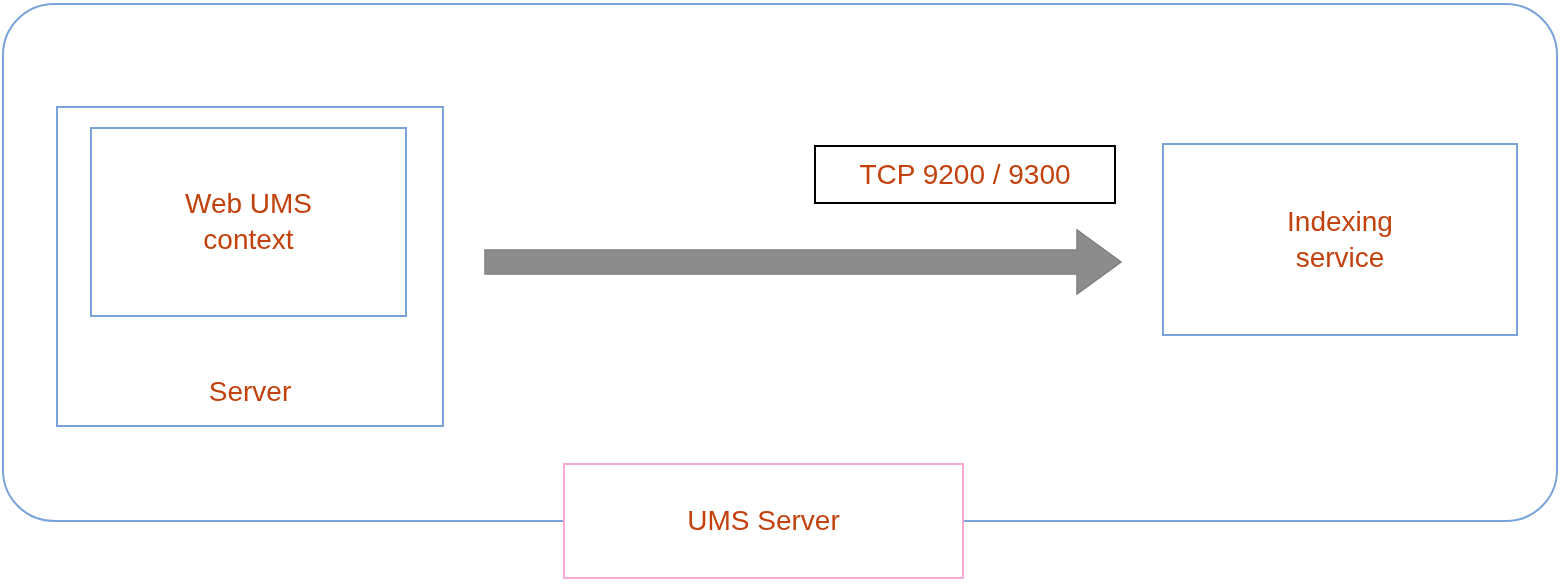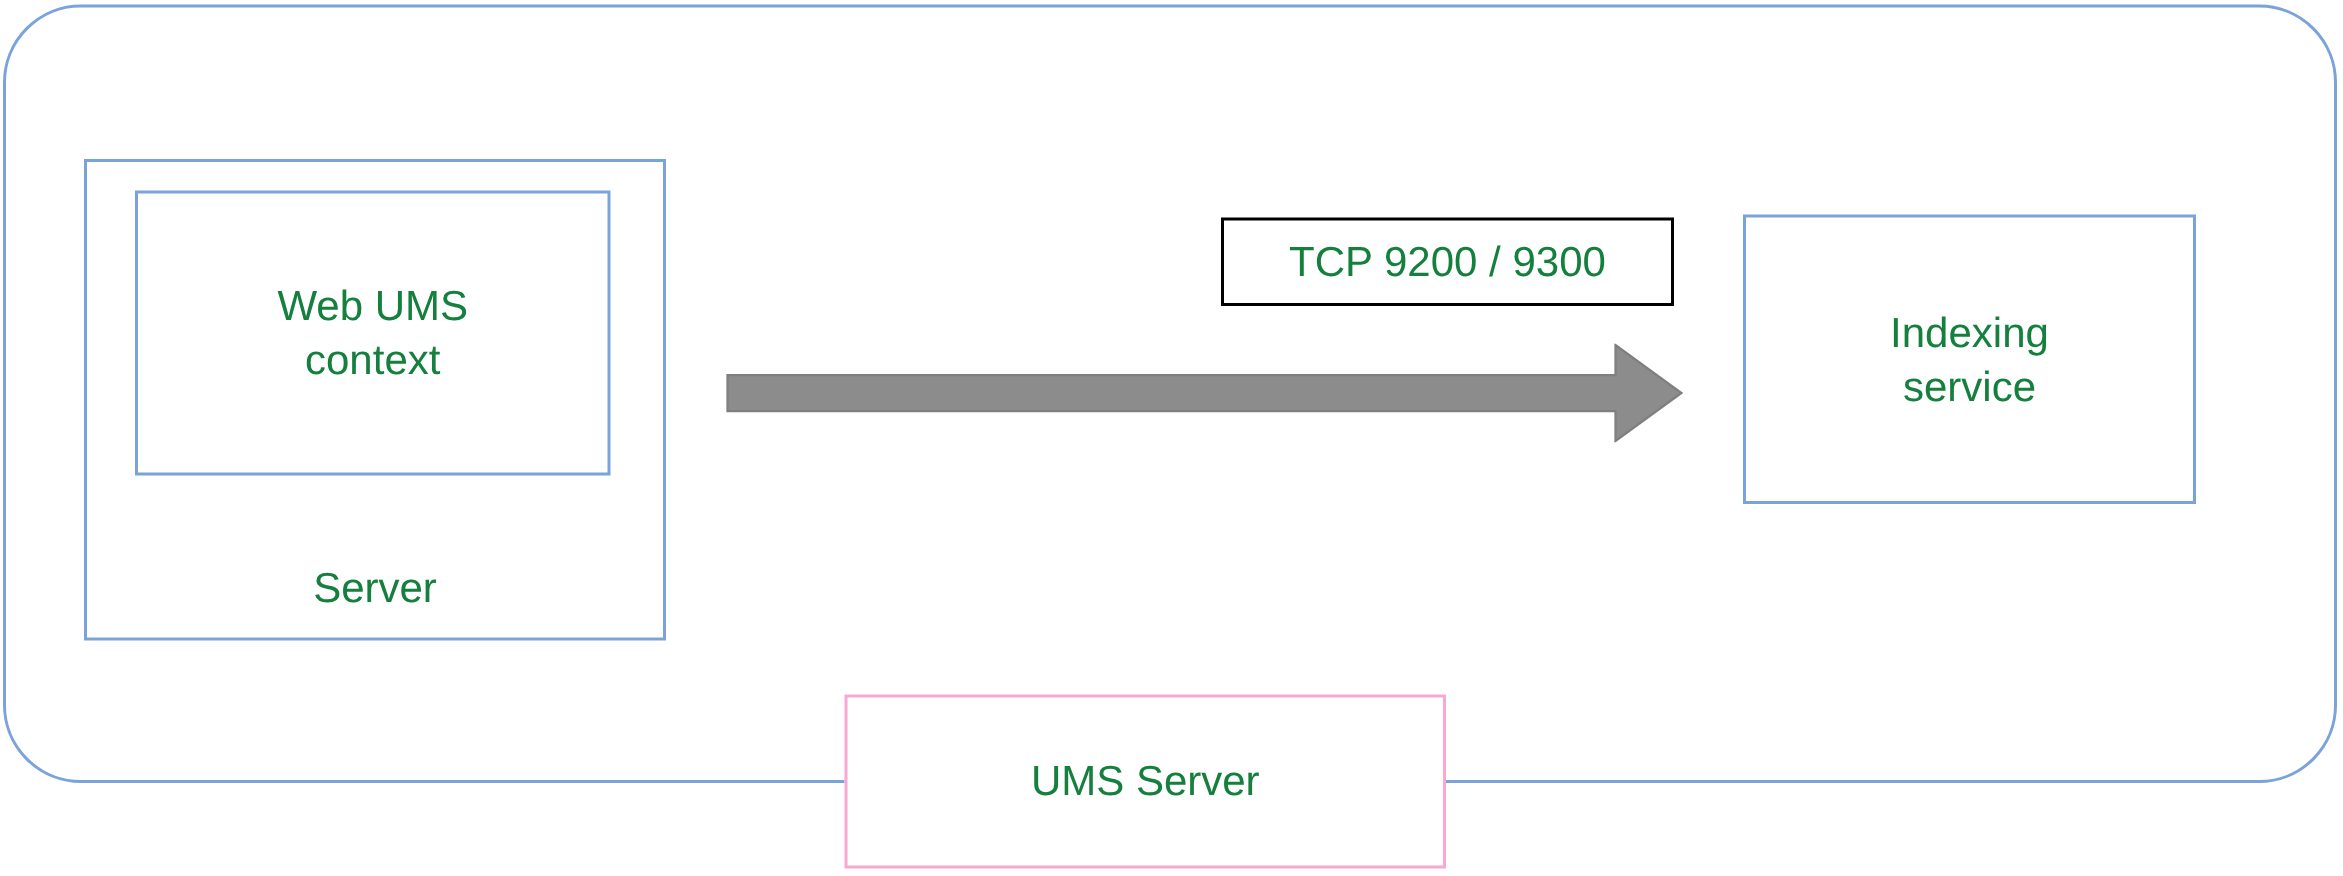--- a/index.html
+++ b/index.html
@@ -17,21 +17,21 @@
     background: #ffffff;
     overflow: hidden;
   }
   .box {
     position: absolute;
     box-sizing: border-box;
     display: flex;
     align-items: center;
     justify-content: center;
     text-align: center;
-    color: #15803d;
+    color: #c2410c;
     background: #ffffff;
   }
   
   #server-boundary {
     left: 2px;
     top: 3px;
     width: 1556px;
     height: 519px;
     border: 2px solid #7BA3DB;
     border-radius: 52px;
@@ -63,21 +63,21 @@
   }
   #web-ums-label {
     font-size: 28px;
     line-height: 36px;
     white-space: pre-line;
   }
   
   #indexing-box {
     left: 1162px;
     top: 143px;
-    width: 302px;
+    width: 356px;
     height: 193px;
     border: 2px solid #7BA3DB;
     flex-direction: column;
   }
   #indexing-label {
     font-size: 28px;
     line-height: 36px;
     white-space: pre-line;
   }
   

